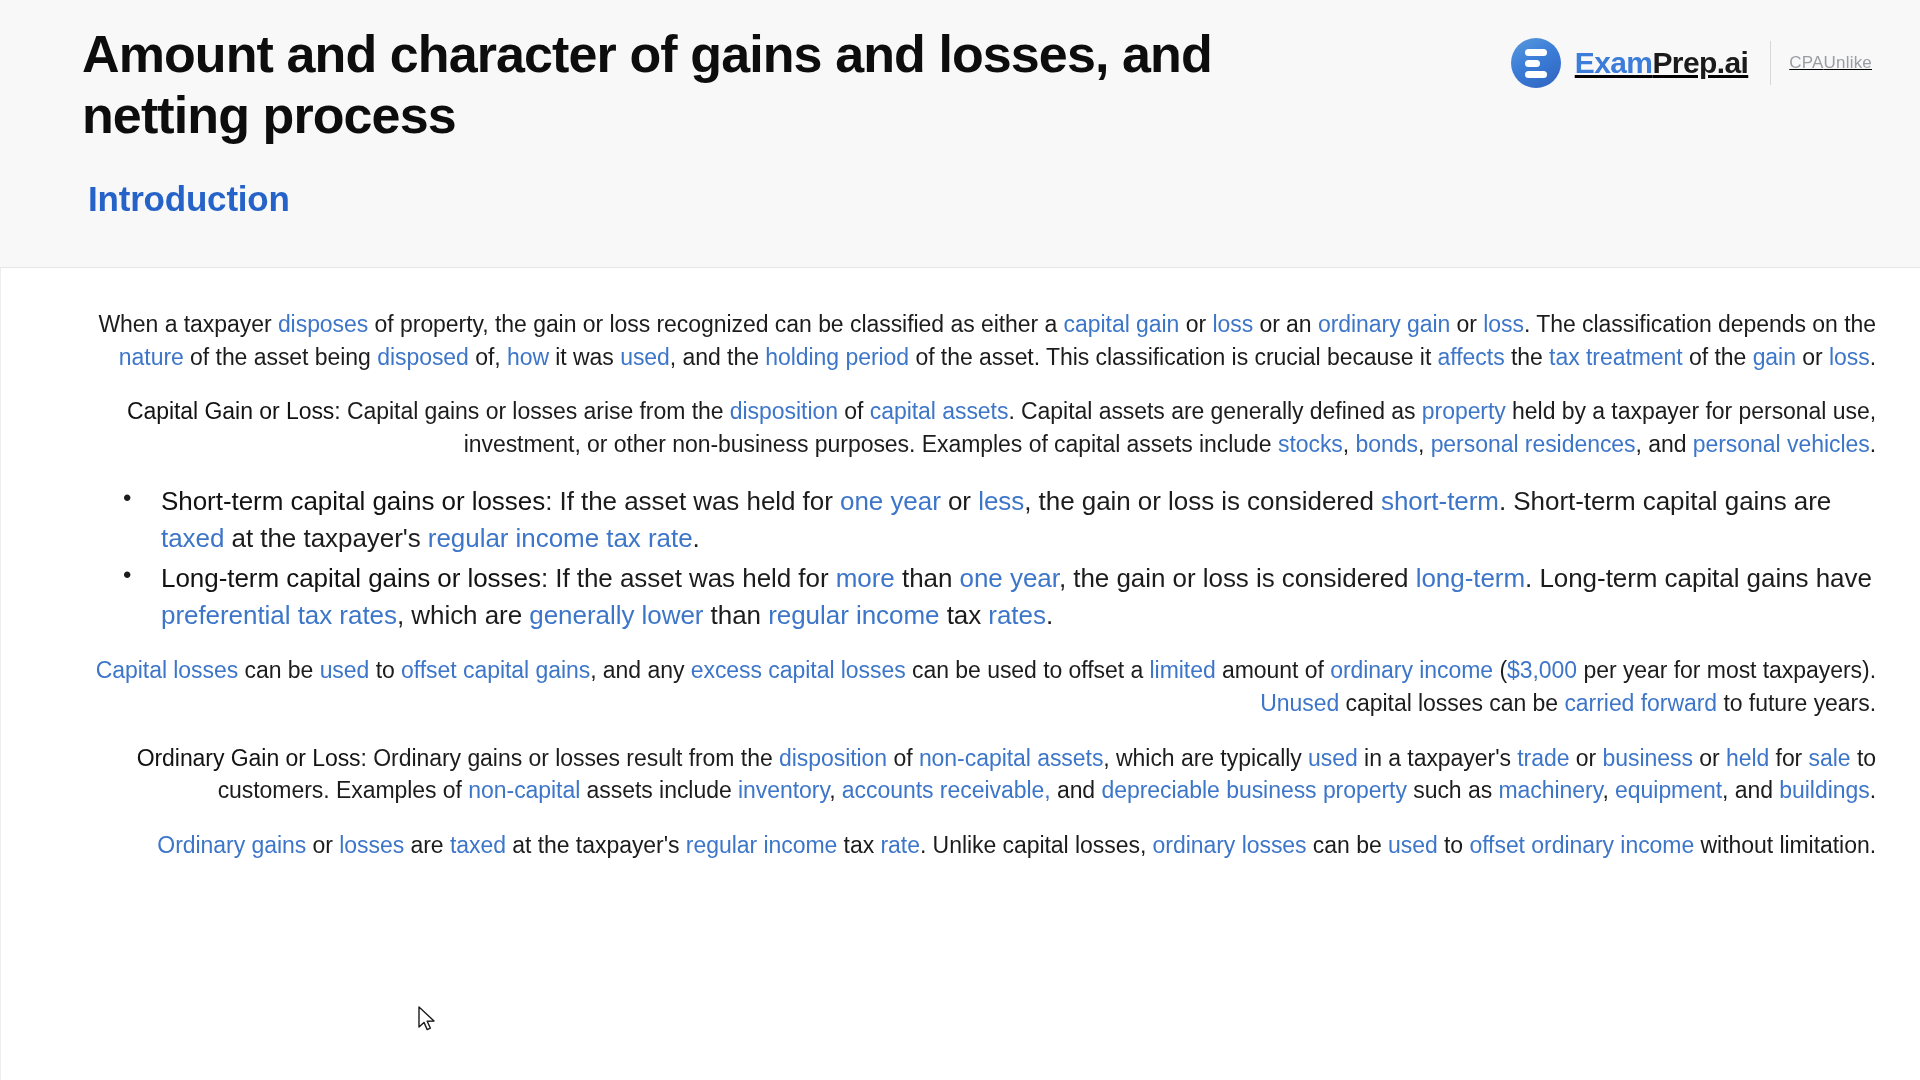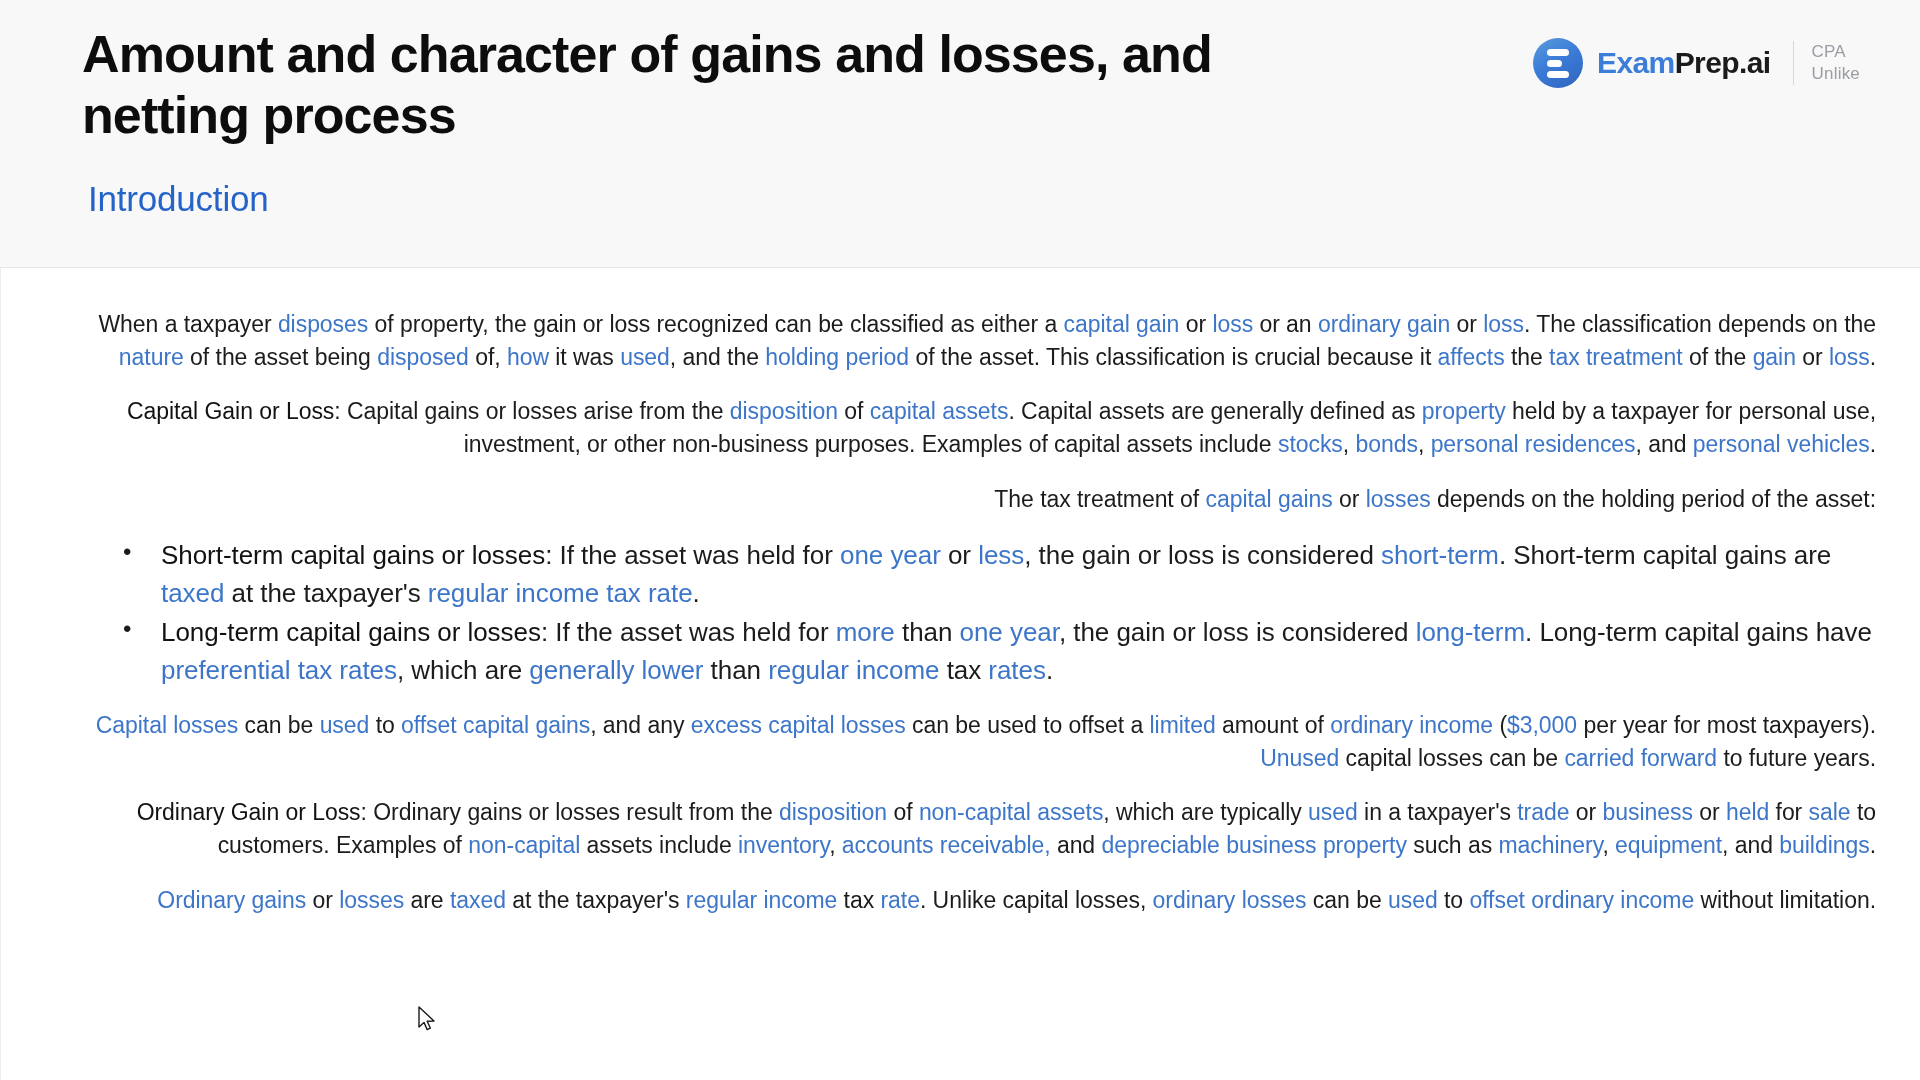--- a/index.html
+++ b/index.html
@@ -45,34 +45,35 @@
     line-height: 1.18;
     font-weight: 700;
     letter-spacing: -0.9px;
     color: #0d0d0d;
     margin: 0;
     max-width: 1200px;
   }
 
   .page-subtitle {
     font-size: 35px;
-    font-weight: 400;
+    font-weight: 700;
     letter-spacing: -0.2px;
     color: #2563c9;
     margin: 32px 0 0 6px;
   }
 
   
   .brand {
     display: flex;
     align-items: center;
     gap: 14px;
     margin-top: 14px;
-    margin-right: 20px;
+    margin-right: 8px;
     white-space: nowrap;
+    text-decoration: underline;
   }
   .brand-mark {
     width: 50px;
     height: 50px;
     border-radius: 50%;
     background: linear-gradient(150deg, #5b9bdd 0%, #3b7dd8 45%, #2f63bd 100%);
     display: flex;
     flex-direction: column;
     align-items: center;
     justify-content: center;
@@ -98,21 +99,21 @@
 
   .brand-divider {
     width: 1px;
     height: 44px;
     background: #d6d8dc;
     margin: 0 4px 0 8px;
   }
 
   .brand-sub {
     display: flex;
-    flex-direction: column;
+    flex-direction: row;
     justify-content: center;
     font-size: 17px;
     line-height: 1.28;
     color: #9a9da3;
     letter-spacing: 0.2px;
   }
 
   
   .content {
     position: relative;
@@ -202,21 +203,20 @@
         </div>
       </div>
 
     </div>
   </div>
 
   <div class="content">
 
     <p><span>When a taxpayer </span><span class="lnk">disposes</span><span> of property, the gain or loss recognized can be classified as either a </span><span class="lnk">capital gain</span><span> or </span><span class="lnk">loss</span><span> or an </span><span class="lnk">ordinary gain</span><span> or </span><span class="lnk">loss</span><span>. The classification depends on the </span><span class="lnk">nature</span><span> of the asset being </span><span class="lnk">disposed</span><span> of, </span><span class="lnk">how</span><span> it was </span><span class="lnk">used</span><span>, and the </span><span class="lnk">holding period</span><span> of the asset. This classification is crucial because it </span><span class="lnk">affects</span><span> the </span><span class="lnk">tax treatment</span><span> of the </span><span class="lnk">gain</span><span> or </span><span class="lnk">loss</span><span>.</span></p>
     <p><strong>Capital Gain or Loss</strong><span>: Capital gains or losses arise from the </span><span class="lnk">disposition</span><span> of </span><span class="lnk">capital assets</span><span>. Capital assets are generally defined as </span><span class="lnk">property</span><span> held by a taxpayer for personal use, investment, or other non-business purposes. Examples of capital assets include </span><span class="lnk">stocks</span><span>, </span><span class="lnk">bonds</span><span>, </span><span class="lnk">personal residences</span><span>, and </span><span class="lnk">personal vehicles</span><span>.</span></p>
-    <p><span>The tax treatment of </span><span class="lnk">capital gains</span><span> or </span><span class="lnk">losses</span><span> depends on the holding period of the asset:</span></p>
 
     <ul>
       <li><strong>Short-term capital gains or losses</strong><span>: If the asset was held for </span><span class="lnk">one year</span><span> or </span><span class="lnk">less</span><span>, the gain or loss is considered </span><span class="lnk">short-term</span><span>. Short-term capital gains are </span><span class="lnk">taxed</span><span> at the taxpayer's </span><span class="lnk">regular income tax rate</span><span>.</span></li>
       <li><strong>Long-term capital gains or losses</strong><span>: If the asset was held for </span><span class="lnk">more</span><span> than </span><span class="lnk">one year</span><span>, the gain or loss is considered </span><span class="lnk">long-term</span><span>. Long-term capital gains have </span><span class="lnk">preferential tax rates</span><span>, which are </span><span class="lnk">generally lower</span><span> than </span><span class="lnk">regular income</span><span> tax </span><span class="lnk">rates</span><span>.</span></li>
     </ul>
 
     <p><span class="lnk">Capital losses</span><span> can be </span><span class="lnk">used</span><span> to </span><span class="lnk">offset capital gains</span><span>, and any </span><span class="lnk">excess capital losses</span><span> can be used to offset a </span><span class="lnk">limited</span><span> amount of </span><span class="lnk">ordinary income</span><span> (</span><span class="lnk">$3,000</span><span> per year for most taxpayers). </span><span class="lnk">Unused</span><span> capital losses can be </span><span class="lnk">carried forward</span><span> to future years.</span></p>
     <p><strong>Ordinary Gain or Loss</strong><span>: Ordinary gains or losses result from the </span><span class="lnk">disposition</span><span> of </span><span class="lnk">non-capital assets</span><span>, which are typically </span><span class="lnk">used</span><span> in a taxpayer's </span><span class="lnk">trade</span><span> or </span><span class="lnk">business</span><span> or </span><span class="lnk">held</span><span> for </span><span class="lnk">sale</span><span> to customers. Examples of </span><span class="lnk">non-capital</span><span> assets include </span><span class="lnk">inventory</span><span>, </span><span class="lnk">accounts receivable,</span><span> and </span><span class="lnk">depreciable business property</span><span> such as </span><span class="lnk">machinery</span><span>, </span><span class="lnk">equipment</span><span>, and </span><span class="lnk">buildings</span><span>.</span></p>
     <p><span class="lnk">Ordinary gains</span><span> or </span><span class="lnk">losses</span><span> are </span><span class="lnk">taxed</span><span> at the taxpayer's </span><span class="lnk">regular income</span><span> tax </span><span class="lnk">rate</span><span>. Unlike capital losses, </span><span class="lnk">ordinary losses</span><span> can be </span><span class="lnk">used</span><span> to </span><span class="lnk">offset ordinary income</span><span> without limitation.</span></p>
 

